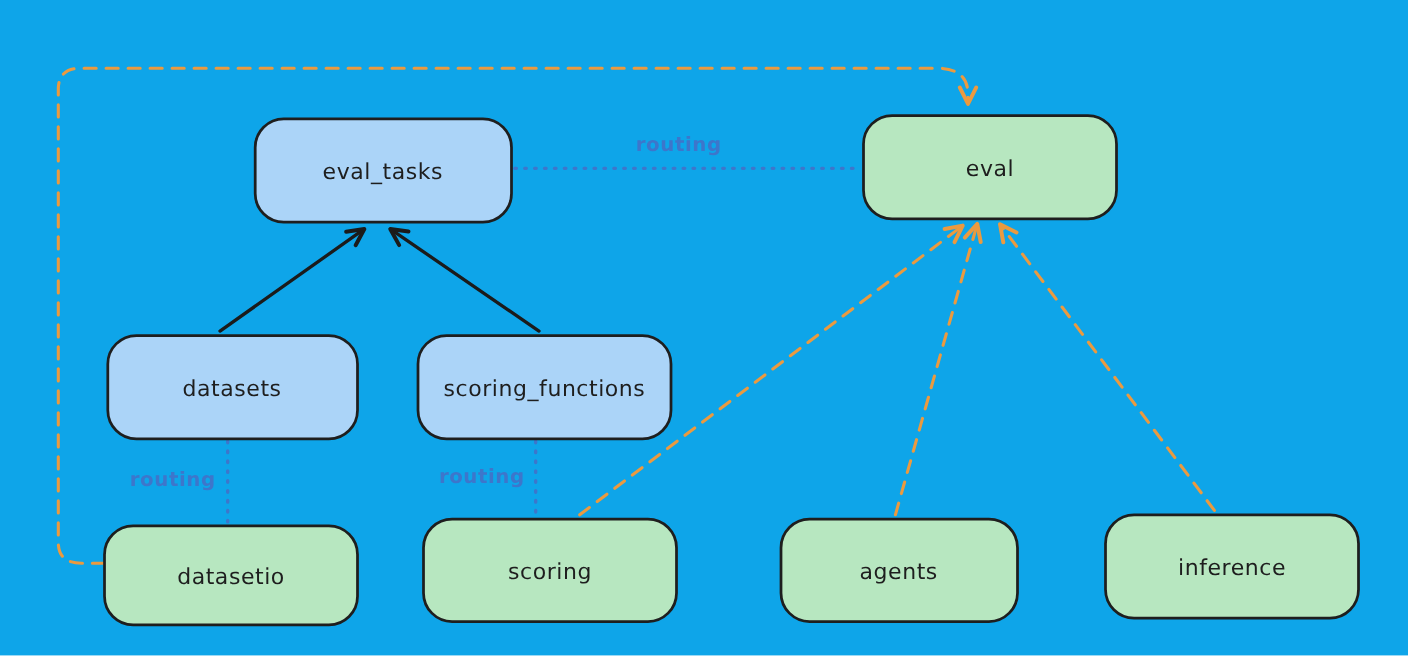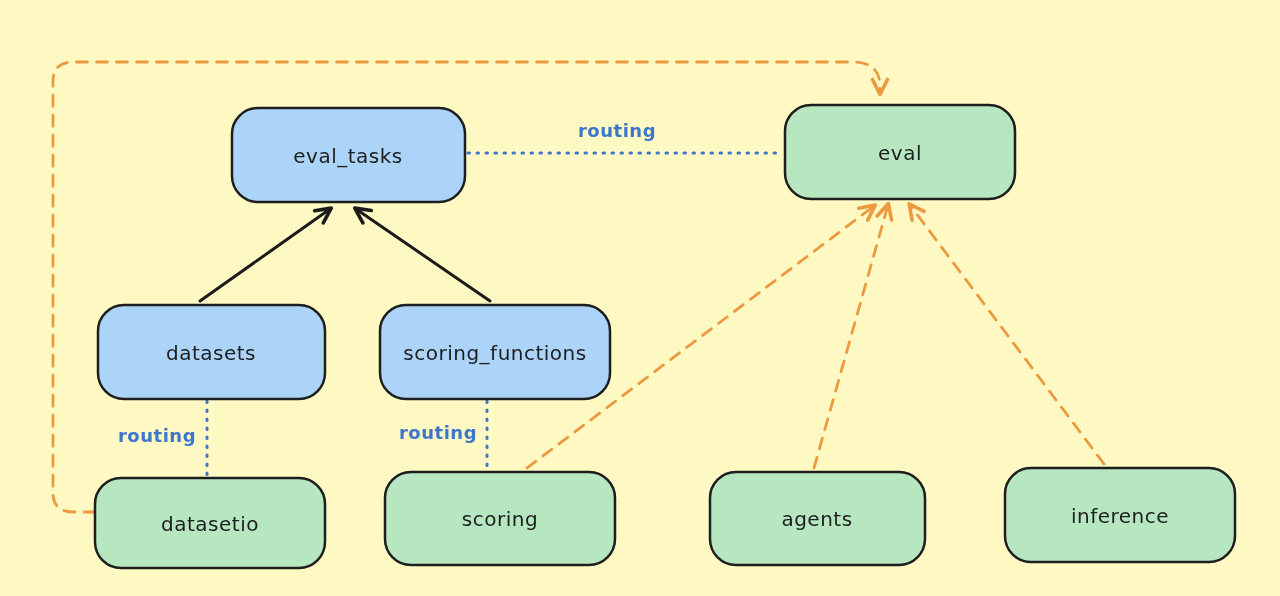--- a/index.html
+++ b/index.html
@@ -5,21 +5,21 @@
   html, body {
     margin: 0;
     padding: 0;
     background: #ffffff;
     font-family: "DejaVu Sans", "Liberation Sans", sans-serif;
   }
   .canvas {
     position: relative;
     width: 1280px;
     height: 596px;
-    background: #fef9c3;
+    background: #0ea5e9;
     overflow: hidden;
   }
   svg { display: block; }
   .node-rect {
     stroke: #1e1e1e;
     stroke-width: 2.5;
   }
   .node-rect.blue  { fill: #abd4f8; }
   .node-rect.green { fill: #b7e7c0; }
   .node-label {

